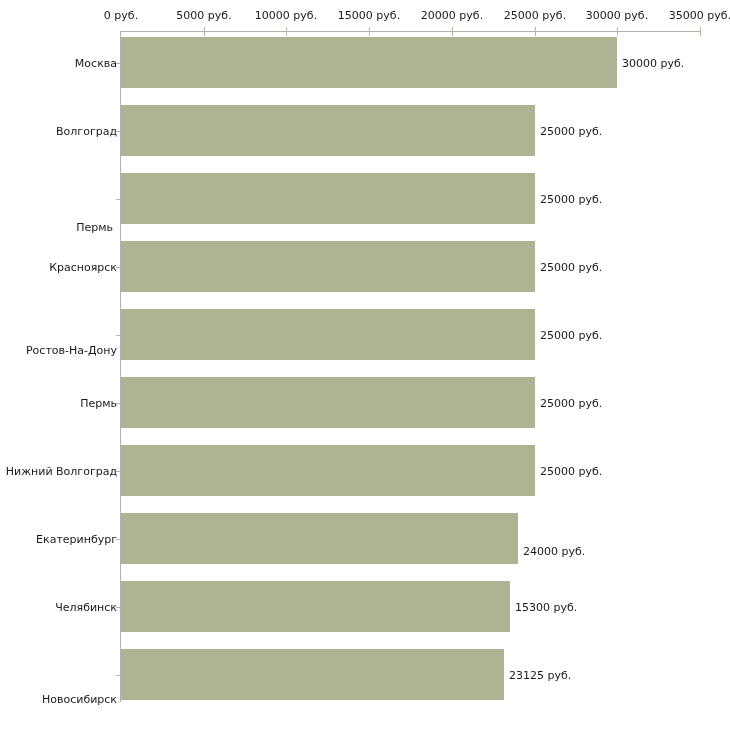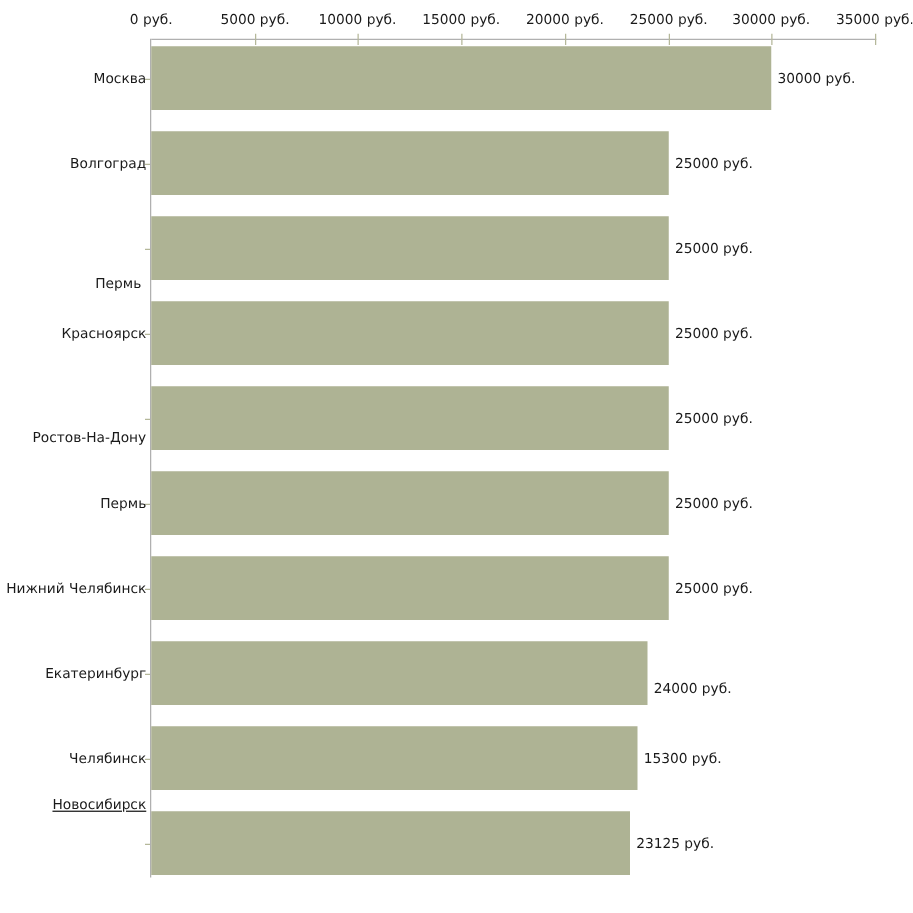--- a/index.html
+++ b/index.html
@@ -108,27 +108,27 @@
       <div class="y-cat-label" style="right: 613px; top: 130.5px;">Волгоград</div>
       <div class="y-tick" style="left: 116px; top: 199px;"></div>
       <div class="y-cat-label" style="right: 617px; top: 198.5px; margin-top: 28px;">Пермь</div>
       <div class="y-tick" style="left: 116px; top: 267px;"></div>
       <div class="y-cat-label" style="right: 613px; top: 266.5px; text-align: center;">Красноярск</div>
       <div class="y-tick" style="left: 116px; top: 335px;"></div>
       <div class="y-cat-label" style="right: 613px; top: 350px;">Ростов-На-Дону</div>
       <div class="y-tick" style="left: 116px; top: 403px;"></div>
       <div class="y-cat-label" style="right: 613px; top: 402.5px;">Пермь</div>
       <div class="y-tick" style="left: 116px; top: 471px;"></div>
-      <div class="y-cat-label" style="right: 613px; top: 470.5px;">Нижний Челябинск</div>
+      <div class="y-cat-label" style="right: 613px; top: 470.5px;">Нижний Волгоград</div>
       <div class="y-tick" style="left: 116px; top: 539px;"></div>
       <div class="y-cat-label" style="right: 613px; top: 538.5px;">Екатеринбург</div>
       <div class="y-tick" style="left: 116px; top: 607px;"></div>
       <div class="y-cat-label" style="right: 613px; top: 606.5px;">Челябинск</div>
       <div class="y-tick" style="left: 116px; top: 675px;"></div>
-      <div class="y-cat-label" style="right: 613px; top: 644px; text-decoration: underline;">Новосибирск</div>
+      <div class="y-cat-label" style="right: 613px; top: 699px;">Новосибирск</div>
     </div>
 
   <div id="bars-layer">
       <div class="bar" style="left: 121px; top: 37px; width: 496px; height: 51px; background: rgb(174, 179, 148);"></div>
       <div class="bar-value-label" style="left: 622px; top: 62.5px;">30000 руб.</div>
       <div class="bar" style="left: 121px; top: 105px; width: 414px; height: 51px; background: rgb(174, 179, 148);"></div>
       <div class="bar-value-label" style="left: 540px; top: 130.5px;">25000 руб.</div>
       <div class="bar" style="left: 121px; top: 173px; width: 414px; height: 51px; background: rgb(174, 179, 148);"></div>
       <div class="bar-value-label" style="left: 540px; top: 198.5px;">25000 руб.</div>
       <div class="bar" style="left: 121px; top: 241px; width: 414px; height: 51px; background: rgb(174, 179, 148);"></div>

